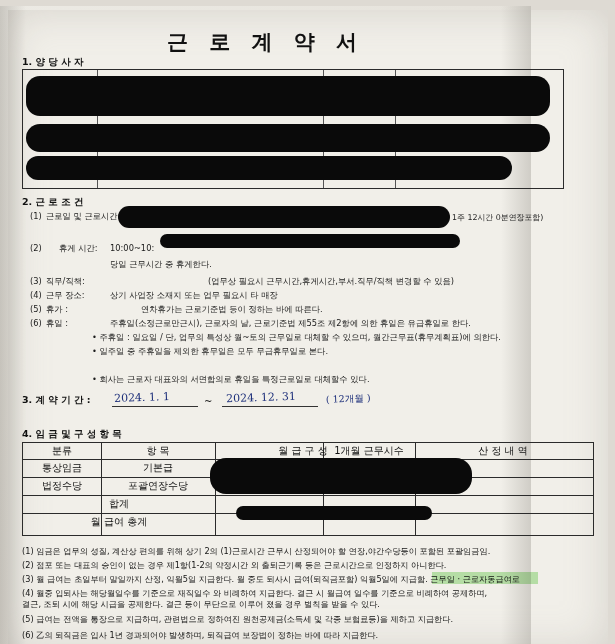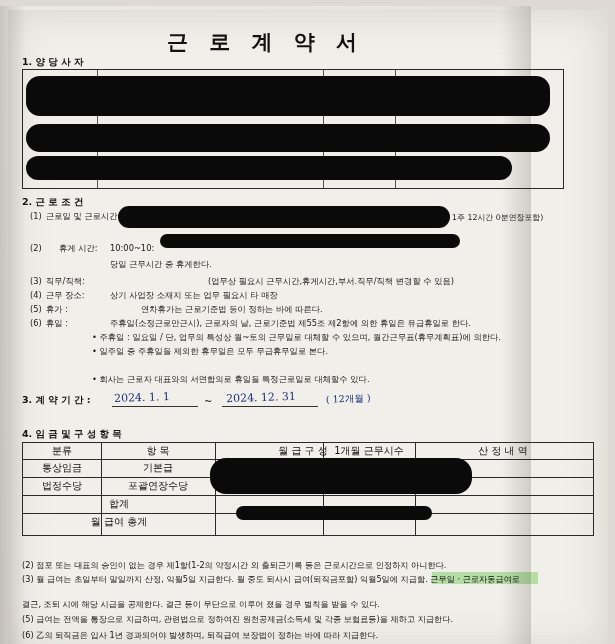--- a/index.html
+++ b/index.html
@@ -174,19 +174,21 @@
     <div class="cell" style="left:78px;top:17px;width:114px;">기본급</div>
     <div class="cell" style="left:78px;top:35px;width:114px;">포괄연장수당</div>
     <div class="cell" style="left:0;top:35px;width:78px;">법정수당</div>
     <div class="cell" style="left:0;top:53px;width:192px;">합계</div>
     <div class="cell" style="left:0;top:71px;width:192px;">월 급여 총계</div>
   </div>
 
   <div class="redact sq" style="left:210px;top:452px;width:262px;height:36px;border-radius:16px;"></div>
   <div class="redact sq" style="left:236px;top:500px;width:196px;height:14px;border-radius:7px;"></div>
 
+  <div class="bot" style="left:22px;top:540px;">(1) 임금은 업무의 성질, 계산상 편의를 위해 상기 2의 (1)근로시간 근무시 산정되어야 할 연장,야간수당등이 포함된 포괄임금임.</div>
   <div class="bot" style="left:22px;top:554px;">(2) 점포 또는 대표의 승인이 없는 경우 제1항(1-2의 약정시간 외 출퇴근기록 등은 근로시간으로 인정하지 아니한다.</div>
   <div class="bot" style="left:22px;top:568px;">(3) 월 급여는 초일부터 말일까지 산정, 익월5일 지급한다. 월 중도 퇴사시 급여(퇴직금포함) 익월5일에 지급함.  근무일 · 근로자동급여로</div>
   <div class="hl-green" style="left:432px;top:566px;width:106px;height:12px;"></div>
+  <div class="bot" style="left:22px;top:582px;">(4) 월중 입퇴사는 해당월일수를 기준으로 재직일수 와 비례하여 지급한다. 결근 시 월급여 일수를 기준으로 비례하여 공제하며,</div>
   <div class="bot" style="left:22px;top:593px;">    결근, 조퇴 시에 해당 시급을 공제한다. 결근 등이 무단으로 이루어 졌을 경우 벌칙을 받을 수 있다.</div>
   <div class="bot" style="left:22px;top:608px;">(5) 급여는 전액을 통장으로 지급하며, 관련법으로 정하여진 원천공제금(소득세 및 각종 보험료등)을 제하고 지급한다.</div>
   <div class="bot" style="left:22px;top:624px;text-align:center;">(6) 乙의 퇴직금은 입사 1년 경과되어야 발생하며, 퇴직급여 보장법이 정하는 바에 따라 지급한다.</div>
 </div>
 
 </body></html>

